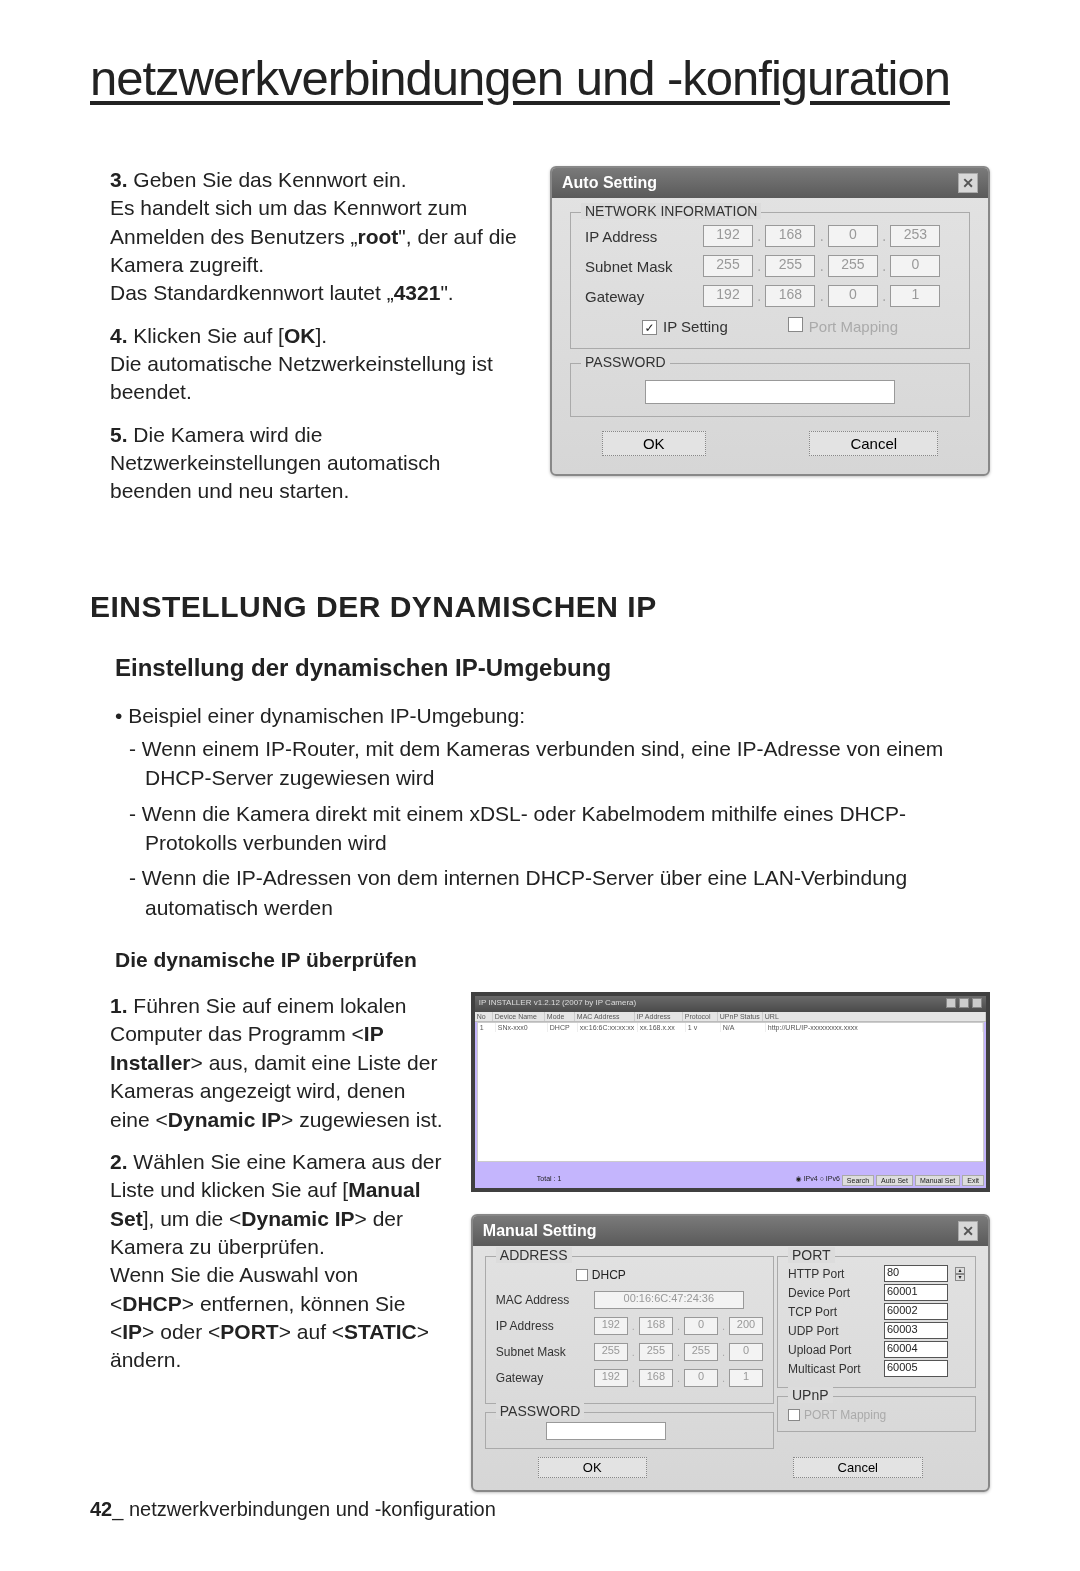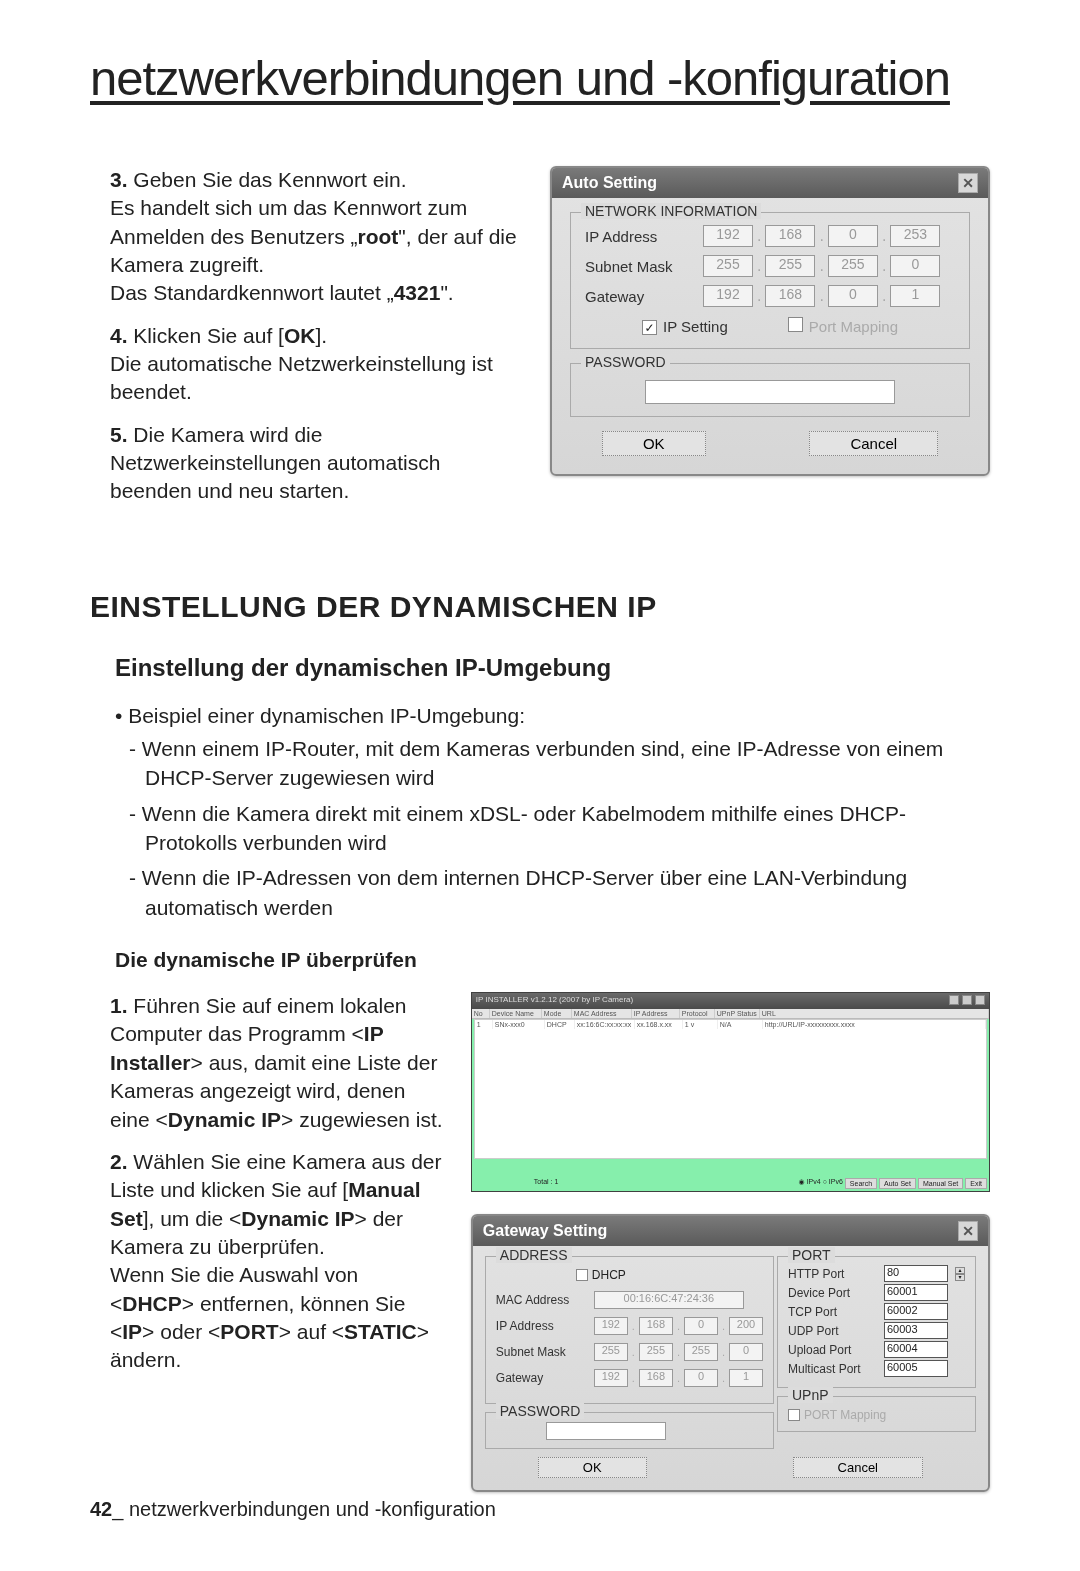--- a/index.html
+++ b/index.html
@@ -135,22 +135,22 @@
   .section-h3 {
     font-size: 21px;
     font-weight: bold;
     margin-left: 25px;
     margin-top: 26px;
     margin-bottom: 20px;
   }
 
   
   .ipinstaller {
-    border: 1px solid #404040;
-    background: #86efac;
+    border: 4px solid #404040;
+    background: #c4b5fd;
     height: 200px;
     font-size: 8px;
     position: relative;
   }
   .ipinstaller .tbar {
     background: linear-gradient(#6a6a6a, #4a4a4a);
     color: #ddd;
     padding: 2px 4px;
     font-size: 8px;
     display: flex;
@@ -378,21 +378,21 @@
         <span class="mini-btn">Auto Set</span>
         <span class="mini-btn">Manual Set</span>
         <span class="mini-btn">Exit</span>
       </div>
     </div>
 
     <div style="height:22px"></div>
 
     <div class="dlg manual-dlg">
       <div class="dlg-titlebar">
-        <span>Gateway Setting</span>
+        <span>Manual Setting</span>
         <span class="dlg-close">✕</span>
       </div>
       <div class="dlg-body">
         <div class="manual-two">
           <div>
             <div class="fieldset">
               <span class="legend">ADDRESS</span>
               <div class="row" style="margin-left:80px">
                 <span><span class="cb-s"></span><span style="font-size:12px">DHCP</span></span>
               </div>

